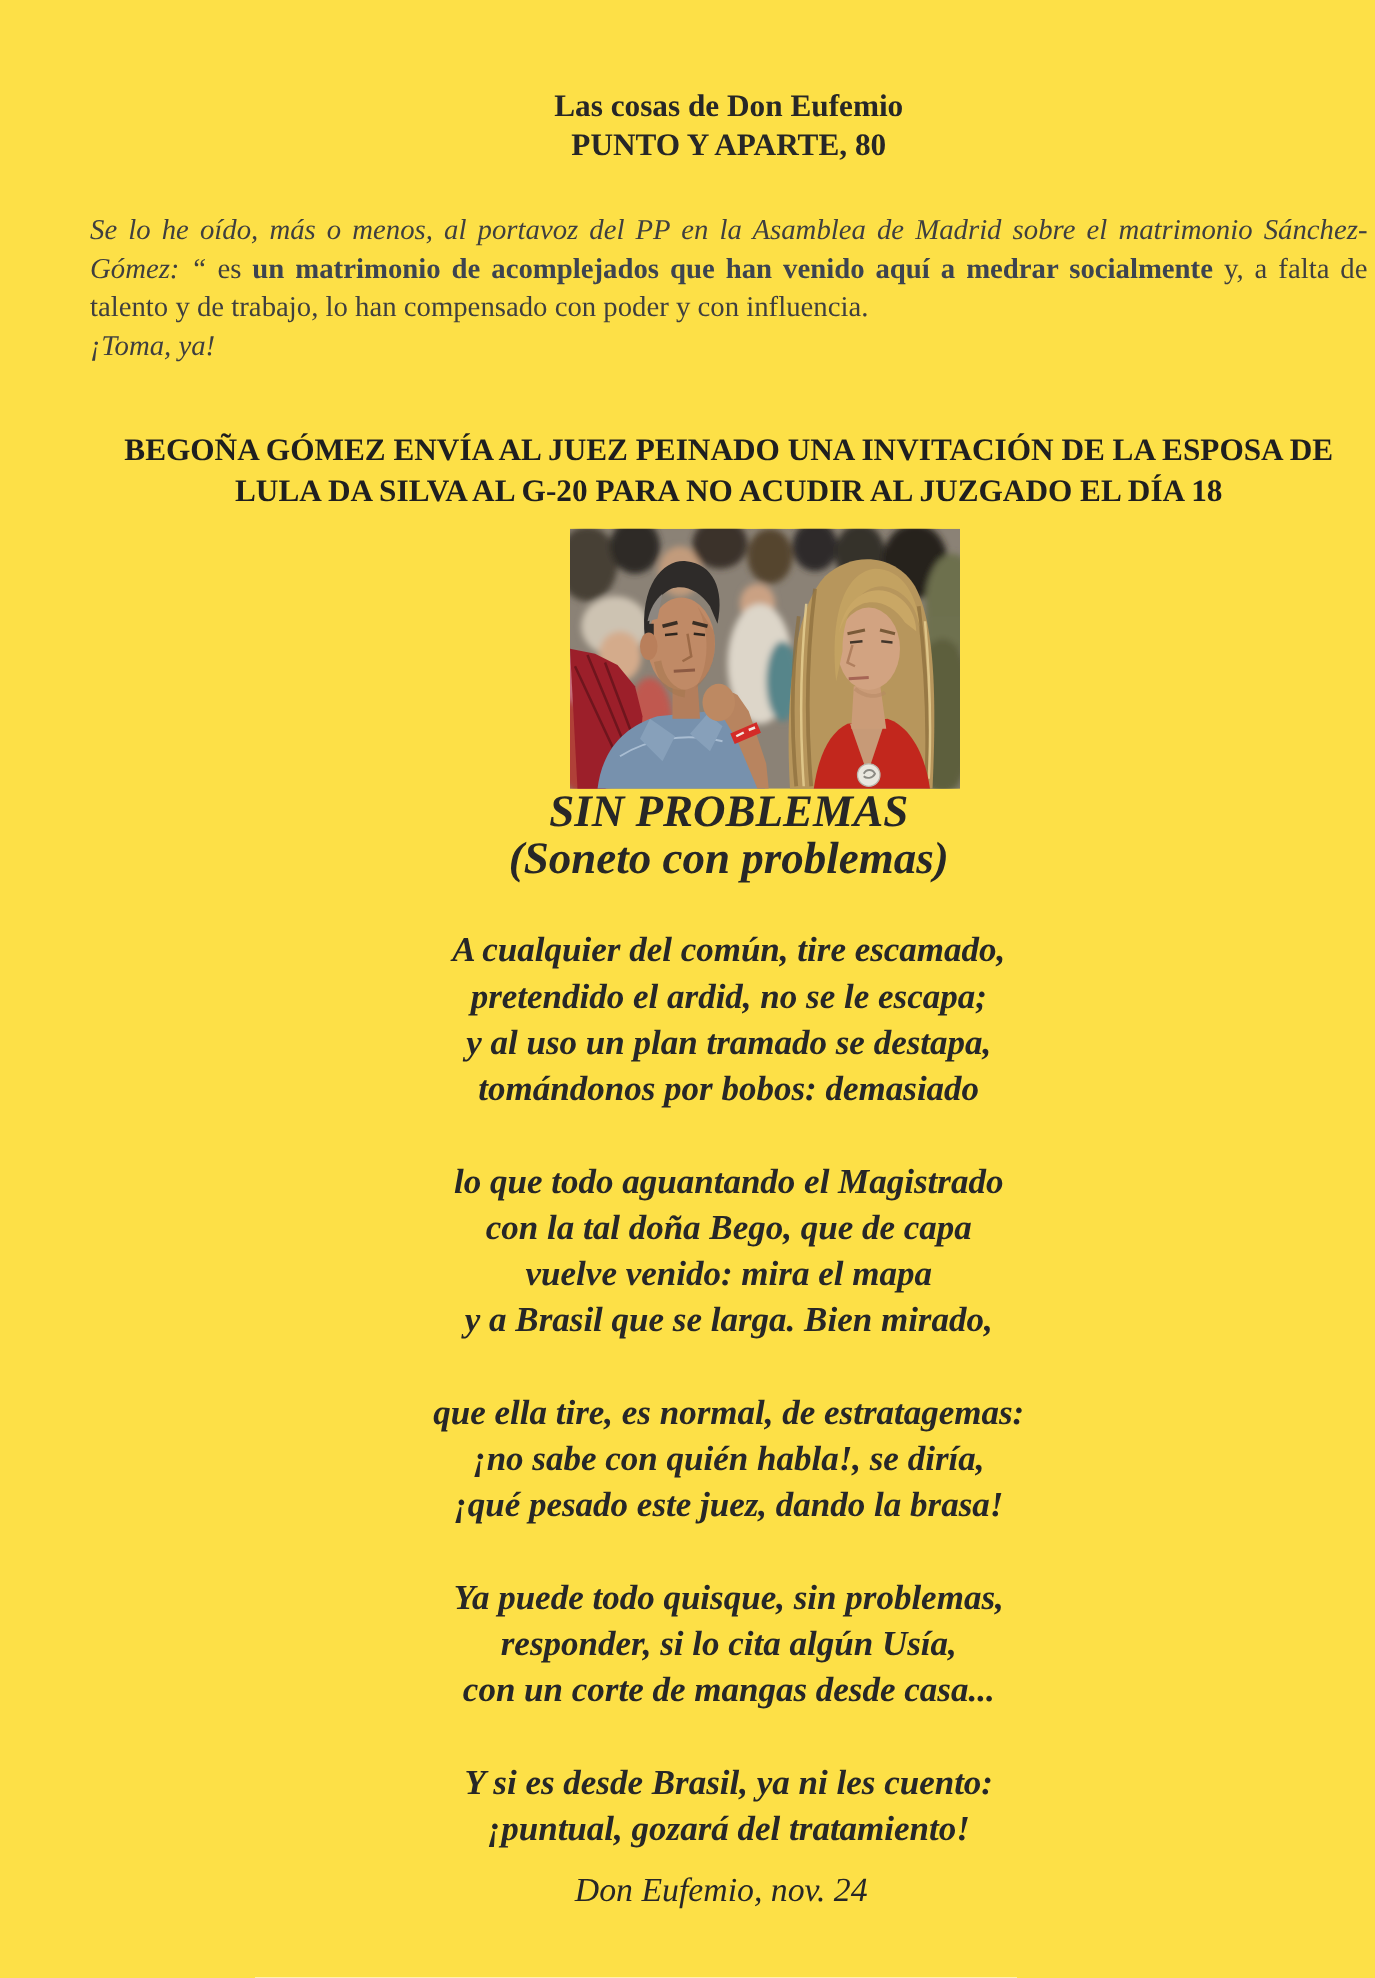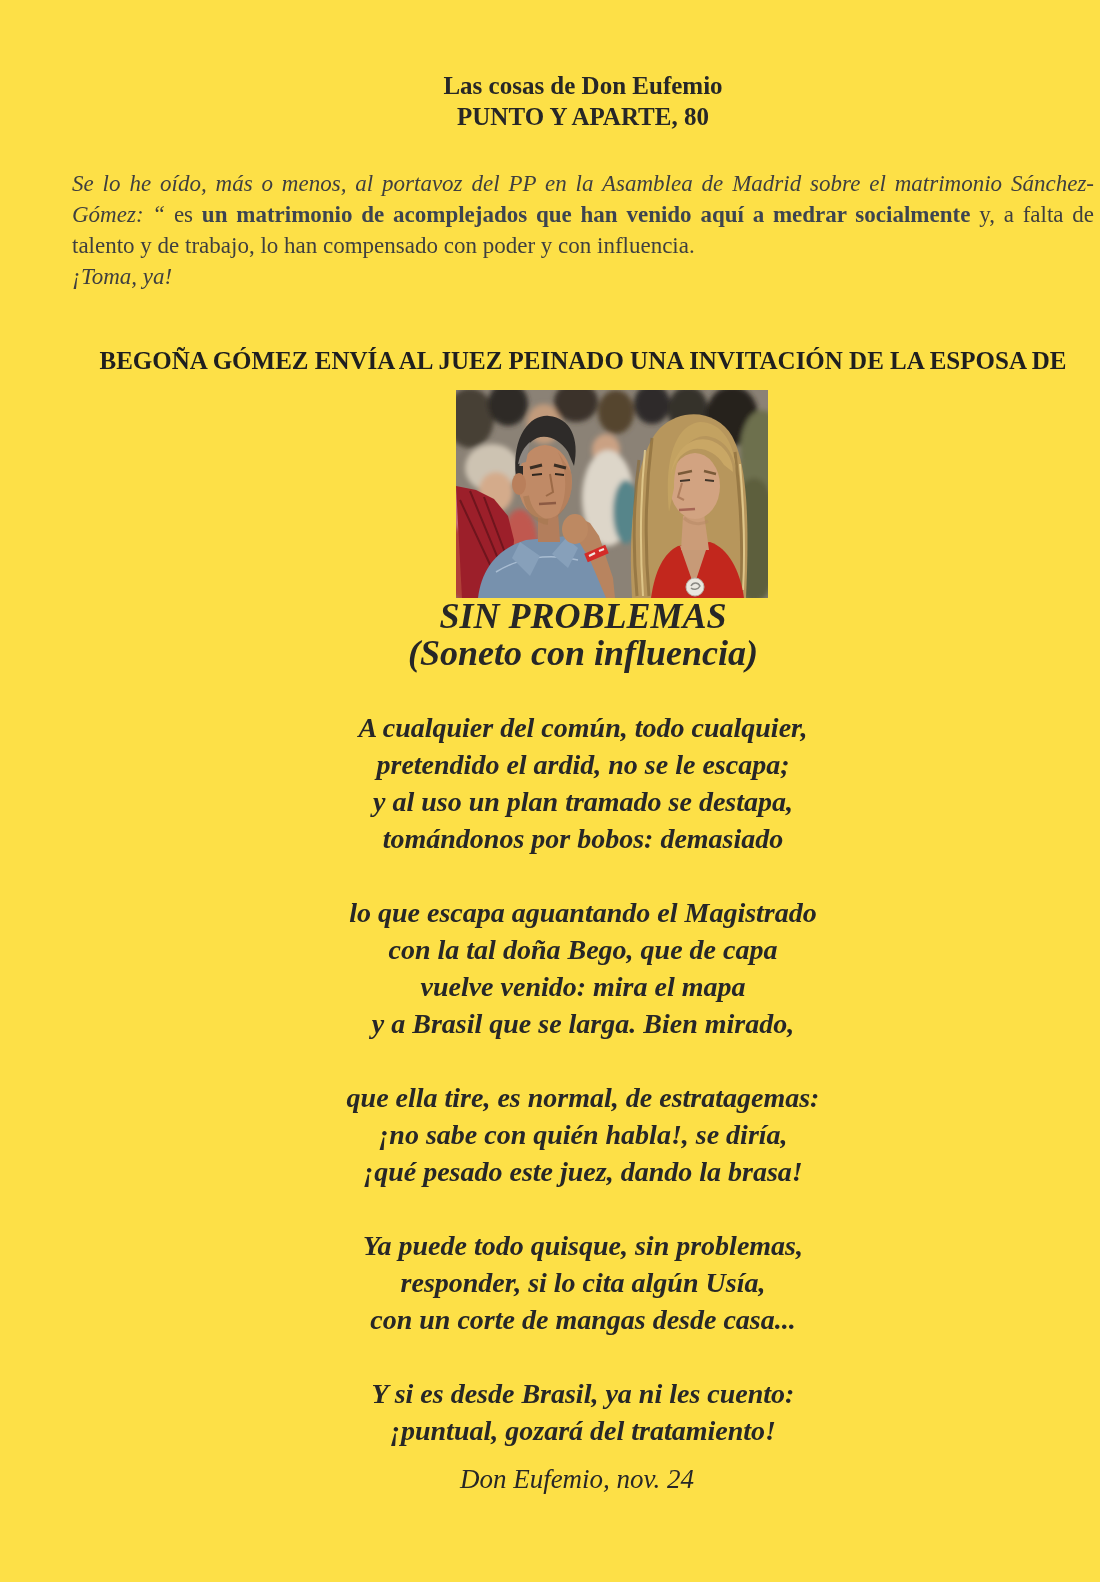--- a/index.html
+++ b/index.html
@@ -51,20 +51,21 @@
     <header>
       <div class="doc-title">Las cosas de Don Eufemio</div>
       <div class="doc-subtitle">PUNTO Y APARTE, 80</div>
     </header>
 
     <p class="intro"><span class="it">Se lo he oído, más o menos, al portavoz del PP en la Asamblea de Madrid sobre el matrimonio Sánchez-Gómez: “ </span><span>es </span><span class="bold-quote">un matrimonio de acomplejados que han venido aquí a medrar socialmente</span><span> y, a falta de talento y de trabajo, lo han compensado con poder y con influencia.</span></p>
     <p class="toma">¡Toma, ya!</p>
 
     <h2 class="headline">
       <div>BEGOÑA GÓMEZ ENVÍA AL JUEZ PEINADO UNA INVITACIÓN DE LA ESPOSA DE</div>
+      <div>LULA DA SILVA AL G-20 PARA NO ACUDIR AL JUZGADO EL DÍA 18</div>
     </h2>
 
     <figure class="photo-wrap" style="margin-left:0;margin-right:0;">
       <svg width="312" height="208" viewBox="0 0 312 208" role="img">
         <defs>
           <filter id="pb" x="-20%" y="-20%" width="140%" height="140%">
               <feGaussianBlur stdDeviation="2.4"></feGaussianBlur>
             </filter>
         </defs>
         <rect width="312" height="208" fill="#8b8276"></rect>
@@ -131,31 +132,31 @@
           <path d="M223,120 L239,119" stroke="#a66555" stroke-width="2.5" fill="none"></path>
           <path d="M228,128 C236,135 246,135 252,131" stroke="#b58763" stroke-width="3" fill="none" opacity="0.5"></path>
           <circle cx="239" cy="197" r="9" fill="#e9e7df" stroke="#b9b7ae"></circle>
           <path d="M235,196 C237,192 242,192 244,196 C242,200 237,200 235,198" stroke="#8b8a84" stroke-width="1.5" fill="none"></path>
         </g>
       </svg>
     </figure>
 
     <div class="poem">
       <div class="poem-title">SIN PROBLEMAS</div>
-      <div class="poem-subtitle">(Soneto con influencia)</div>
+      <div class="poem-subtitle">(Soneto con problemas)</div>
 
       <div class="stanza">
-        <div class="vline">A cualquier del común, todo cualquier,</div>
+        <div class="vline">A cualquier del común, tire escamado,</div>
         <div class="vline">pretendido el ardid, no se le escapa;</div>
         <div class="vline">y al uso un plan tramado se destapa,</div>
         <div class="vline">tomándonos por bobos: demasiado</div>
       </div>
 
       <div class="stanza">
-        <div class="vline">lo que escapa aguantando el Magistrado</div>
+        <div class="vline">lo que todo aguantando el Magistrado</div>
         <div class="vline">con la tal doña Bego, que de capa</div>
         <div class="vline">vuelve venido: mira el mapa</div>
         <div class="vline">y a Brasil que se larga. Bien mirado,</div>
       </div>
 
       <div class="stanza">
         <div class="vline">que ella tire, es normal, de estratagemas:</div>
         <div class="vline">¡no sabe con quién habla!, se diría,</div>
         <div class="vline">¡qué pesado este juez, dando la brasa!</div>
       </div>

